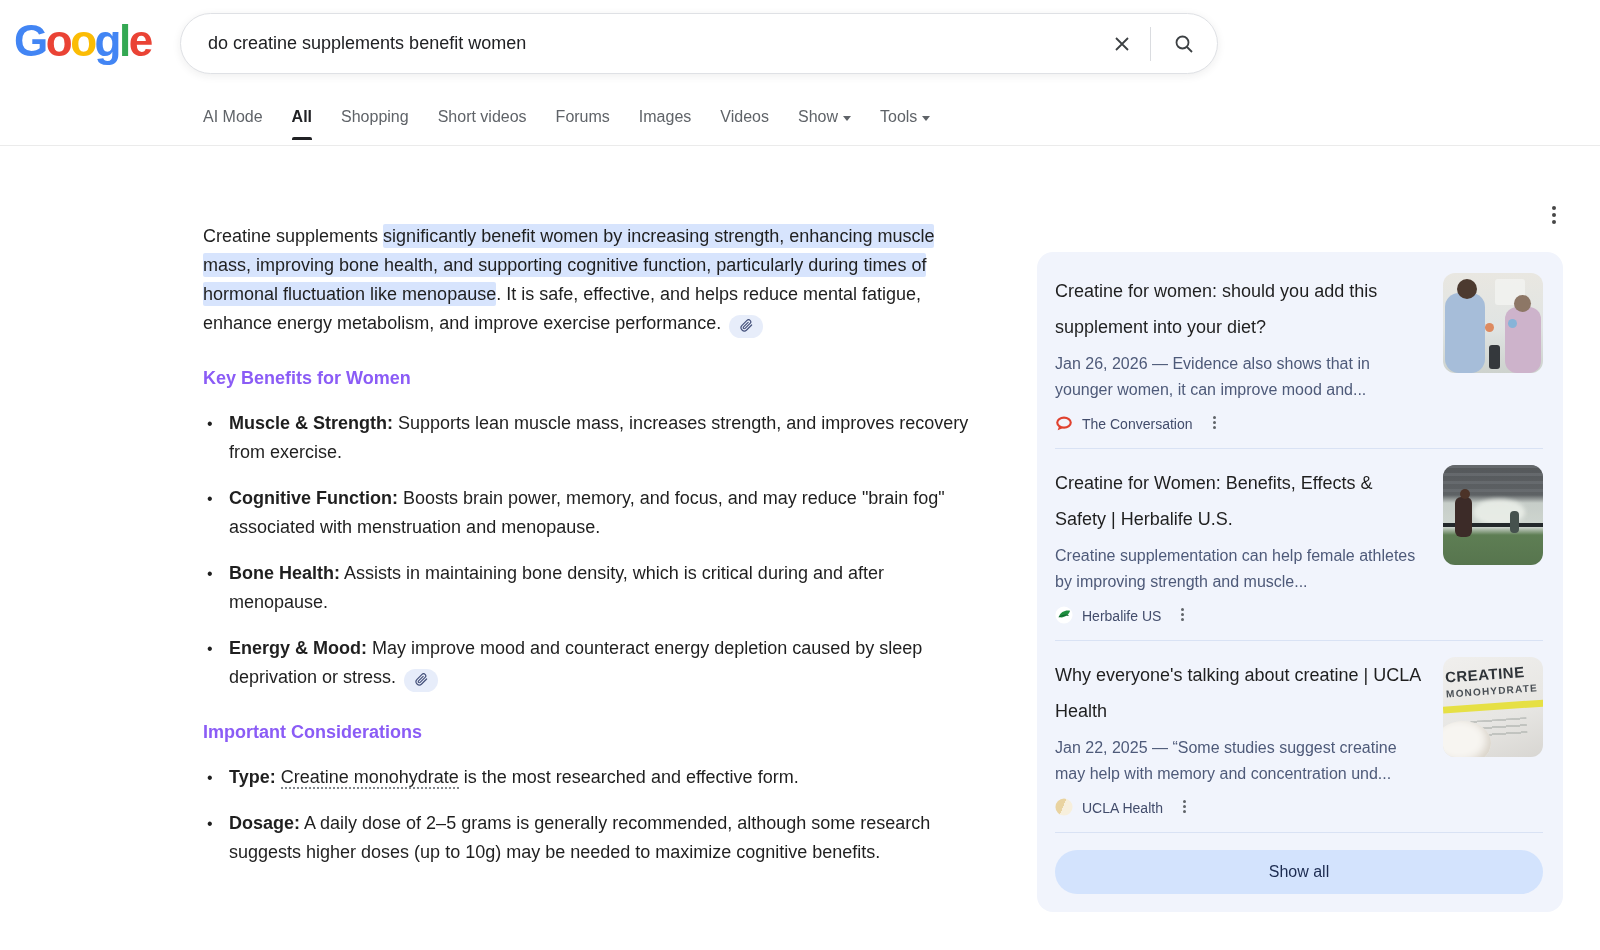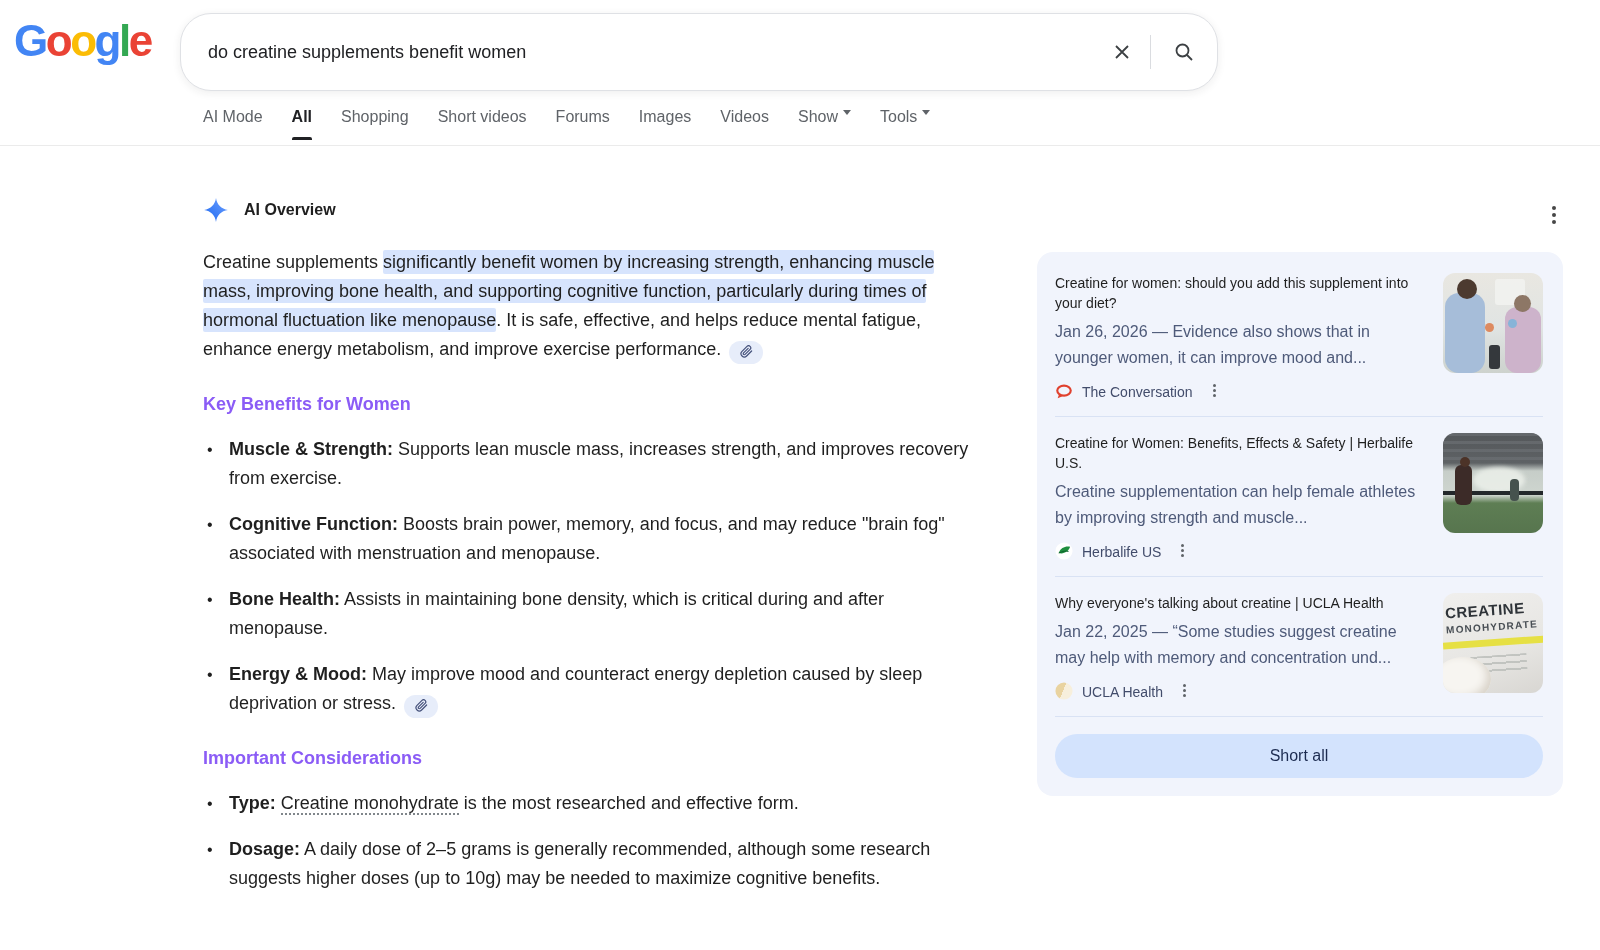--- a/index.html
+++ b/index.html
@@ -4,36 +4,36 @@
 <style>
   * { margin:0; padding:0; box-sizing:border-box; }
   html,body { width:1600px; height:950px; background:#fff; overflow:hidden;
     font-family:"Liberation Sans", Arial, sans-serif; color:#1f1f1f; }
 
   
   .logo { position:absolute; left:14px; top:16px; font-size:44px; font-weight:bold;
     letter-spacing:-2.5px; cursor:pointer; user-select:none; }
   .logo span { display:inline-block; }
 
-  .searchbar { position:absolute; left:180px; top:13px; width:1038px; height:78px;
+  .searchbar { position:absolute; left:180px; top:13px; width:1038px; height:61px;
     background:#fff; border:1px solid #dfe1e5; border-radius:31px;
     box-shadow:0 2px 8px rgba(32,33,36,.08); display:flex; align-items:center; }
   .searchbar input { flex:1; border:none; outline:none; font-size:18px; color:#202124;
     padding-left:27px; background:transparent; font-family:"Liberation Sans",sans-serif; }
   .sb-close { width:56px; height:40px; display:flex; align-items:center; justify-content:center;
     cursor:pointer; }
   .sb-close svg { stroke:#3c4043; }
   .sb-sep { width:1px; height:34px; background:#dadce0; }
   .sb-search { width:66px; height:40px; display:flex; align-items:center; justify-content:center;
     cursor:pointer; }
 
   
   .tabs { position:absolute; left:203px; top:108px; display:flex; gap:29px; align-items:center;
     font-size:16px; color:#5f6368; }
-  .tab { padding-bottom:14px; cursor:pointer; display:flex; gap:5px;
+  .tab { padding-bottom:14px; cursor:pointer; display:flex; align-items:center; gap:5px;
     white-space:nowrap; position:relative; }
   .tab.active { color:#202124; font-weight:bold; }
   .tab.active::after { content:""; position:absolute; left:0; right:0; bottom:0; height:3px;
     background:#202124; border-radius:2px 2px 0 0; }
   .caret { width:0; height:0; border-left:4px solid transparent; border-right:4px solid transparent;
     border-top:5px solid #5f6368; margin-top:2px; }
   .tabs-divider { position:absolute; left:0; top:145px; width:1600px; height:1px; background:#ebebeb; }
 
   
   .main { position:absolute; left:203px; top:197px; width:766px; }
@@ -55,21 +55,21 @@
     margin-bottom:17px; }
   ul.blist li::before { content:"•"; position:absolute; left:4px; top:0; font-size:16px; color:#1f1f1f; }
   .b { font-weight:bold; }
   .dotlink { border-bottom:2px dotted #80868b; cursor:pointer; }
 
   
   .panel { position:absolute; left:1037px; top:252px; width:526px; background:#f1f4fc;
     border-radius:16px; padding:21px 20px 18px 18px; }
   .card { display:flex; align-items:flex-start; }
   .card-left { flex:1; min-width:0; padding-right:16px; }
-  .card-title { font-size:14px; line-height:20px; color:#1f1f1f; cursor:pointer; }
+  .card-title { font-size:18px; line-height:36px; color:#1f1f1f; cursor:pointer; }
   .card-snippet { margin-top:6px; font-size:16px; line-height:26px; color:#4e5a79; }
   .source-row { display:flex; align-items:flex-end; gap:9px; margin-top:10px; cursor:pointer; }
   .source-label { font-size:14px; color:#424c6b; }
   .dots { display:flex; flex-direction:column; gap:2px; margin-left:8px; padding:3px; cursor:pointer; }
   .dots i { width:3px; height:3px; background:#5f6368; }
   .src-icon { width:18px; height:18px; display:flex; align-items:center; justify-content:center; }
   .thumb { width:100px; height:100px; border-radius:12px; overflow:hidden; position:relative;
     flex:0 0 100px; cursor:pointer; }
   .card-divider { height:1px; background:#d9e2f4; margin:16px 0; }
   .showall { margin-top:17px; height:44px; border-radius:22px; background:#d3e3fd; display:flex;
@@ -172,32 +172,20 @@
   </div>
 <div class="tabs-divider"></div>
 
 <div class="page-menu">
   <i></i>
     <i></i>
     <i></i>
 </div>
 
 <div class="main">
-  <div class="aio-head">
-    <svg width="26" height="26" viewBox="0 0 24 24">
-      <defs>
-          <linearGradient id="sg" x1="0" y1="1" x2="1" y2="0">
-        <stop offset="0" stop-color="#1b66f0"></stop>
-            <stop offset="1" stop-color="#6fa2ff"></stop>
-      </linearGradient>
-        </defs>
-      <path d="M12 1 C12.9 7.2 16.8 11.1 23 12 C16.8 12.9 12.9 16.8 12 23 C11.1 16.8 7.2 12.9 1 12 C7.2 11.1 11.1 7.2 12 1 Z" fill="url(#sg)"></path>
-    </svg>
-    <span class="aio-title">AI Overview</span>
-  </div>
   <div class="aio-para" id="para"><span>Creatine supplements </span><span class="hl ">significantly benefit women by increasing strength, enhancing muscle mass, improving bone health, and supporting cognitive function, particularly during times of hormonal fluctuation like menopause</span><span>. It is safe, effective, and helps reduce mental fatigue, enhance energy metabolism, and improve exercise performance.</span><span class="chip">
         <span><svg width="13" height="13" viewBox="0 0 24 24" fill="none" stroke="#44507a" stroke-width="2.2" stroke-linecap="round">
             <path d="M21.44 11.05l-9.19 9.19a6 6 0 0 1-8.49-8.49l9.19-9.19a4 4 0 0 1 5.66 5.66l-9.2 9.19a2 2 0 0 1-2.83-2.83l8.49-8.48"></path>
           </svg></span>
       </span></div>
   <div id="sections">
       <div class="sec-h">Key Benefits for Women</div>
       <ul class="blist">
         <li><span class="b ">Muscle &amp; Strength:</span><span> Supports lean muscle mass, increases strength, and improves recovery from exercise.</span></li>
         <li><span class="b ">Cognitive Function:</span><span> Boosts brain power, memory, and focus, and may reduce "brain fog" associated with menstruation and menopause.</span></li>
@@ -304,14 +292,14 @@
       </div>
       <div class="thumb t2">
         <div class="l1">CREATINE</div>
         <div class="l2">MONOHYDRATE</div>
         <div class="stripe"></div>
         <div class="lines"></div>
         <div class="powder"></div>
       </div>
     </div>
     <div class="card-divider"></div>
-    <div class="showall">Short all</div>
+    <div class="showall">Show all</div>
   </div>
 
 </body></html>

